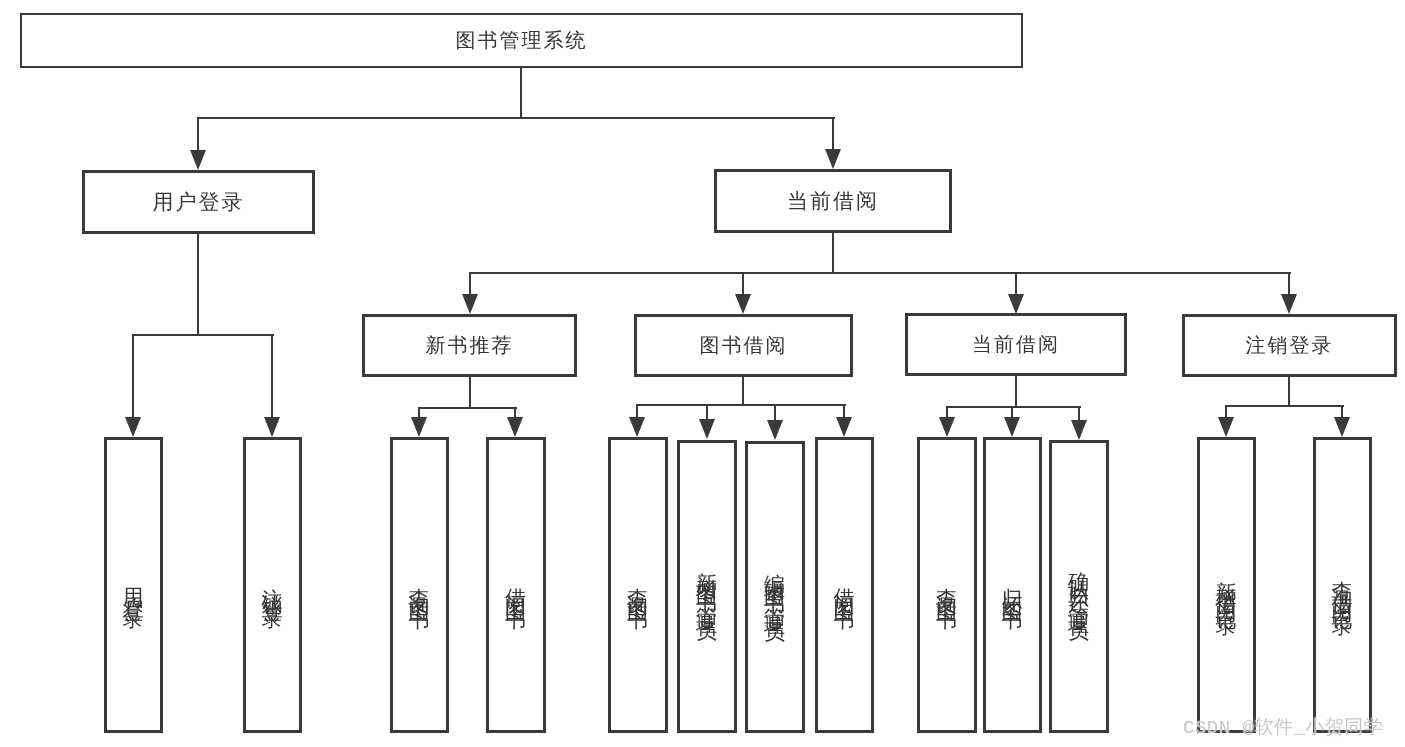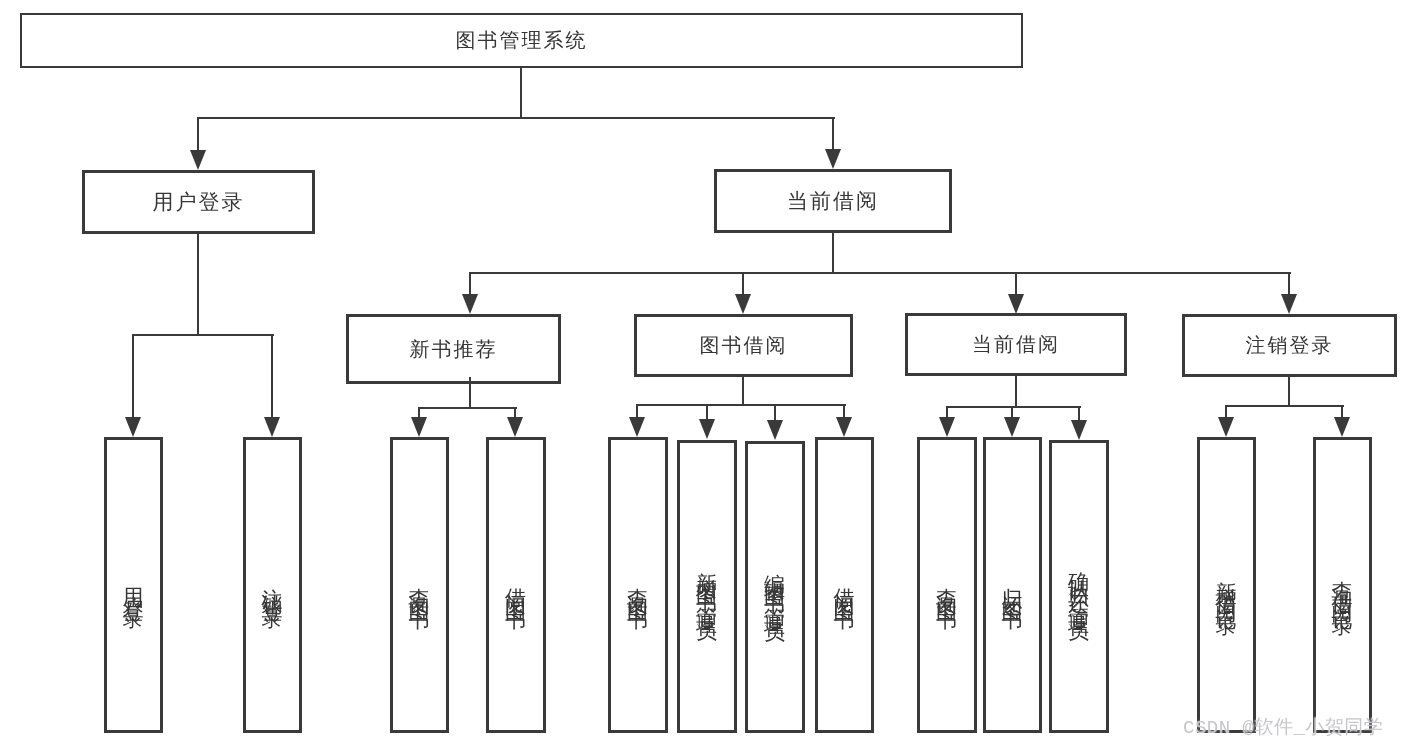--- a/index.html
+++ b/index.html
@@ -66,21 +66,21 @@
   </div>
 
   <div class="box lvl2" style="left:82px;top:170px;width:233px;height:64px">
     <span>用户登录</span>
   </div>
 
   <div class="box lvl2" style="left:714px;top:169px;width:238px;height:64px">
     <span>当前借阅</span>
   </div>
 
-  <div class="box lvl3" style="left:346px;top:314px;width:215px;height:70px">
+  <div class="box lvl3" style="left:362px;top:314px;width:215px;height:63px">
     <span>新书推荐</span>
   </div>
 
   <div class="box lvl3" style="left:905px;top:313px;width:222px;height:63px">
     <span>当前借阅</span>
   </div>
 
   <div class="box lvl3" style="left:634px;top:314px;width:219px;height:63px">
     <span>图书借阅</span>
   </div>

